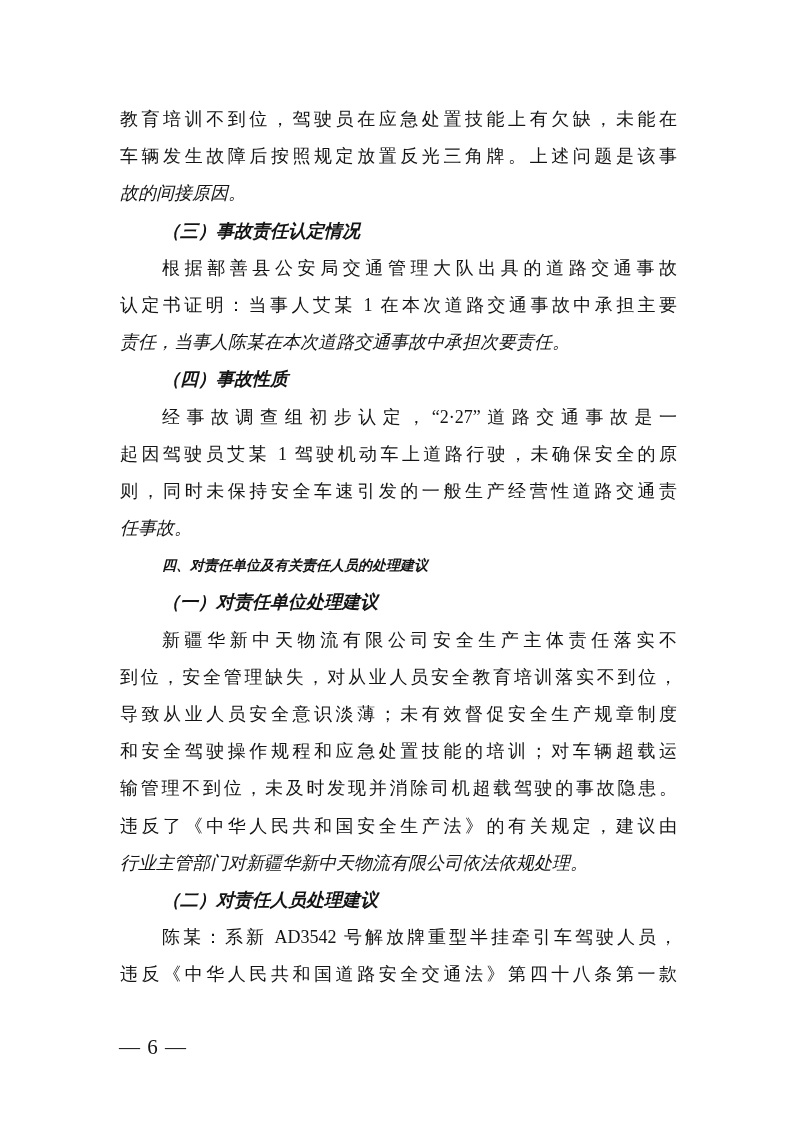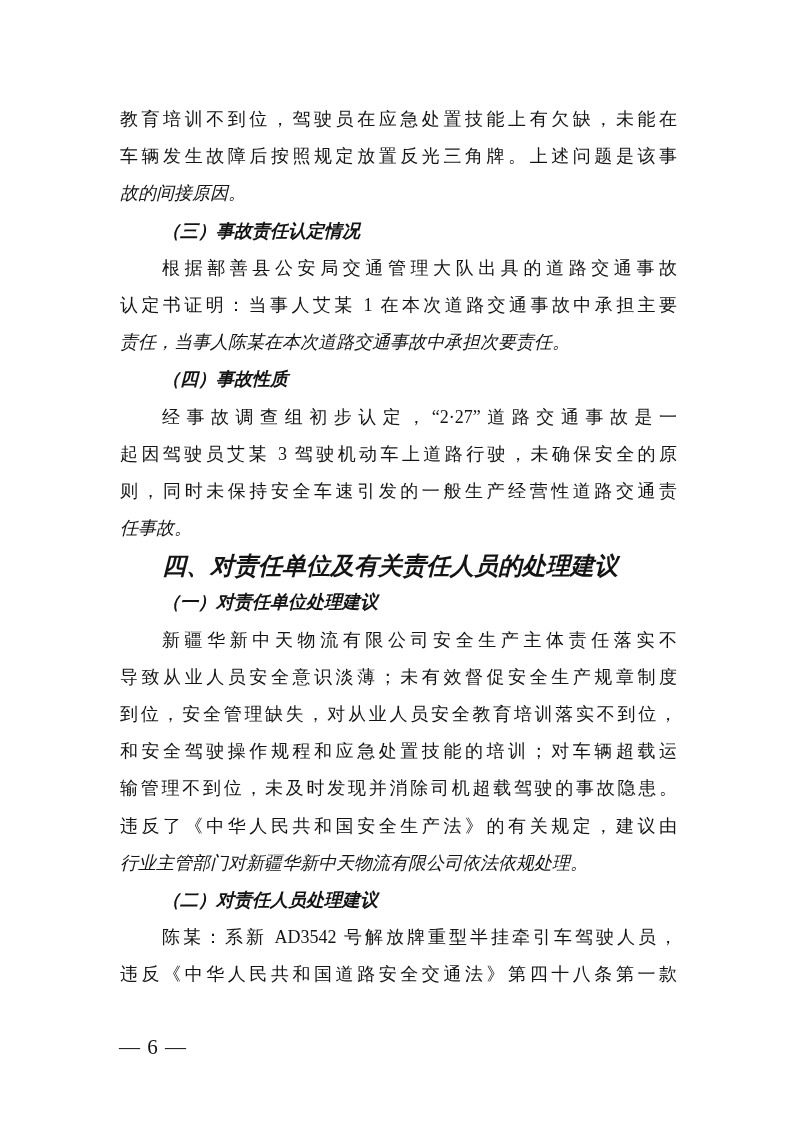--- a/index.html
+++ b/index.html
@@ -44,21 +44,21 @@
   .line.kai-heading {
     font-family: "Liberation Serif", "DejaVu Serif", serif;
     font-weight: 700;
     font-size: 18px;
   }
 
   
   .line.hei-heading {
     font-family: "Liberation Sans", "DejaVu Sans", sans-serif;
     font-weight: 700;
-    font-size: 24px;
+    font-size: 14px;
   }
 
   .line.indent { padding-left: 42px; }
 
   .line.fill {
     text-align: justify;
     text-align-last: justify;
   }
 
   .line.left {
@@ -86,28 +86,28 @@
   <div class="doc-lines" id="doc-lines">
       <div class="line body fill">教育培训不到位，驾驶员在应急处置技能上有欠缺，未能在</div>
       <div class="line body fill">车辆发生故障后按照规定放置反光三角牌。上述问题是该事</div>
       <div class="line body left">故的间接原因。</div>
       <div class="line kai-heading left indent">（三）事故责任认定情况</div>
       <div class="line body fill indent">根据鄯善县公安局交通管理大队出具的道路交通事故</div>
       <div class="line body fill">认定书证明：当事人艾某 1 在本次道路交通事故中承担主要</div>
       <div class="line body left">责任，当事人陈某在本次道路交通事故中承担次要责任。</div>
       <div class="line kai-heading left indent">（四）事故性质</div>
       <div class="line body fill indent">经事故调查组初步认定，“2·27”道路交通事故是一</div>
-      <div class="line body fill">起因驾驶员艾某 3 驾驶机动车上道路行驶，未确保安全的原</div>
+      <div class="line body fill">起因驾驶员艾某 1 驾驶机动车上道路行驶，未确保安全的原</div>
       <div class="line body fill">则，同时未保持安全车速引发的一般生产经营性道路交通责</div>
       <div class="line body left">任事故。</div>
       <div class="line hei-heading left indent">四、对责任单位及有关责任人员的处理建议</div>
       <div class="line kai-heading left indent">（一）对责任单位处理建议</div>
       <div class="line body fill indent">新疆华新中天物流有限公司安全生产主体责任落实不</div>
+      <div class="line body fill">到位，安全管理缺失，对从业人员安全教育培训落实不到位，</div>
       <div class="line body fill">导致从业人员安全意识淡薄；未有效督促安全生产规章制度</div>
-      <div class="line body fill">到位，安全管理缺失，对从业人员安全教育培训落实不到位，</div>
       <div class="line body fill">和安全驾驶操作规程和应急处置技能的培训；对车辆超载运</div>
       <div class="line body fill">输管理不到位，未及时发现并消除司机超载驾驶的事故隐患。</div>
       <div class="line body fill">违反了《中华人民共和国安全生产法》的有关规定，建议由</div>
       <div class="line body left">行业主管部门对新疆华新中天物流有限公司依法依规处理。</div>
       <div class="line kai-heading left indent">（二）对责任人员处理建议</div>
       <div class="line body fill indent">陈某：系新 AD3542 号解放牌重型半挂牵引车驾驶人员，</div>
       <div class="line body fill">违反《中华人民共和国道路安全交通法》第四十八条第一款</div>
     </div>
 
   <div class="page-footer">

